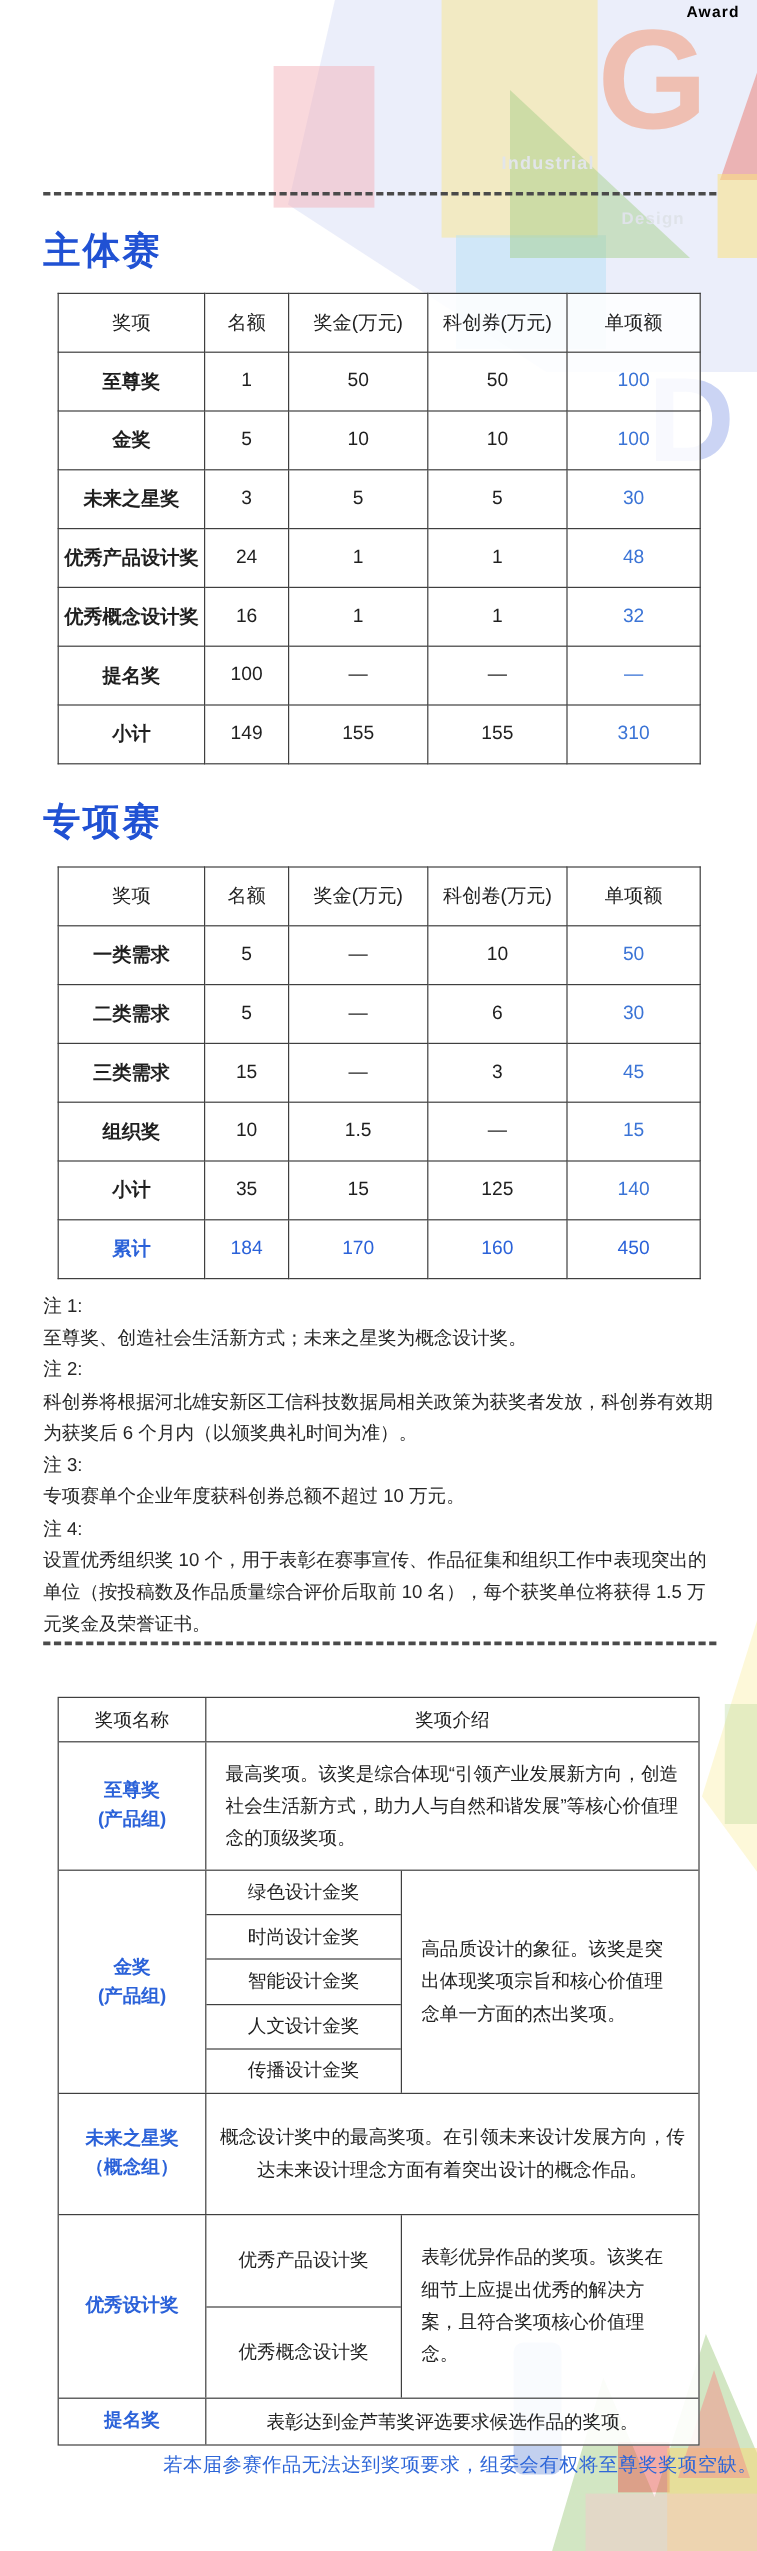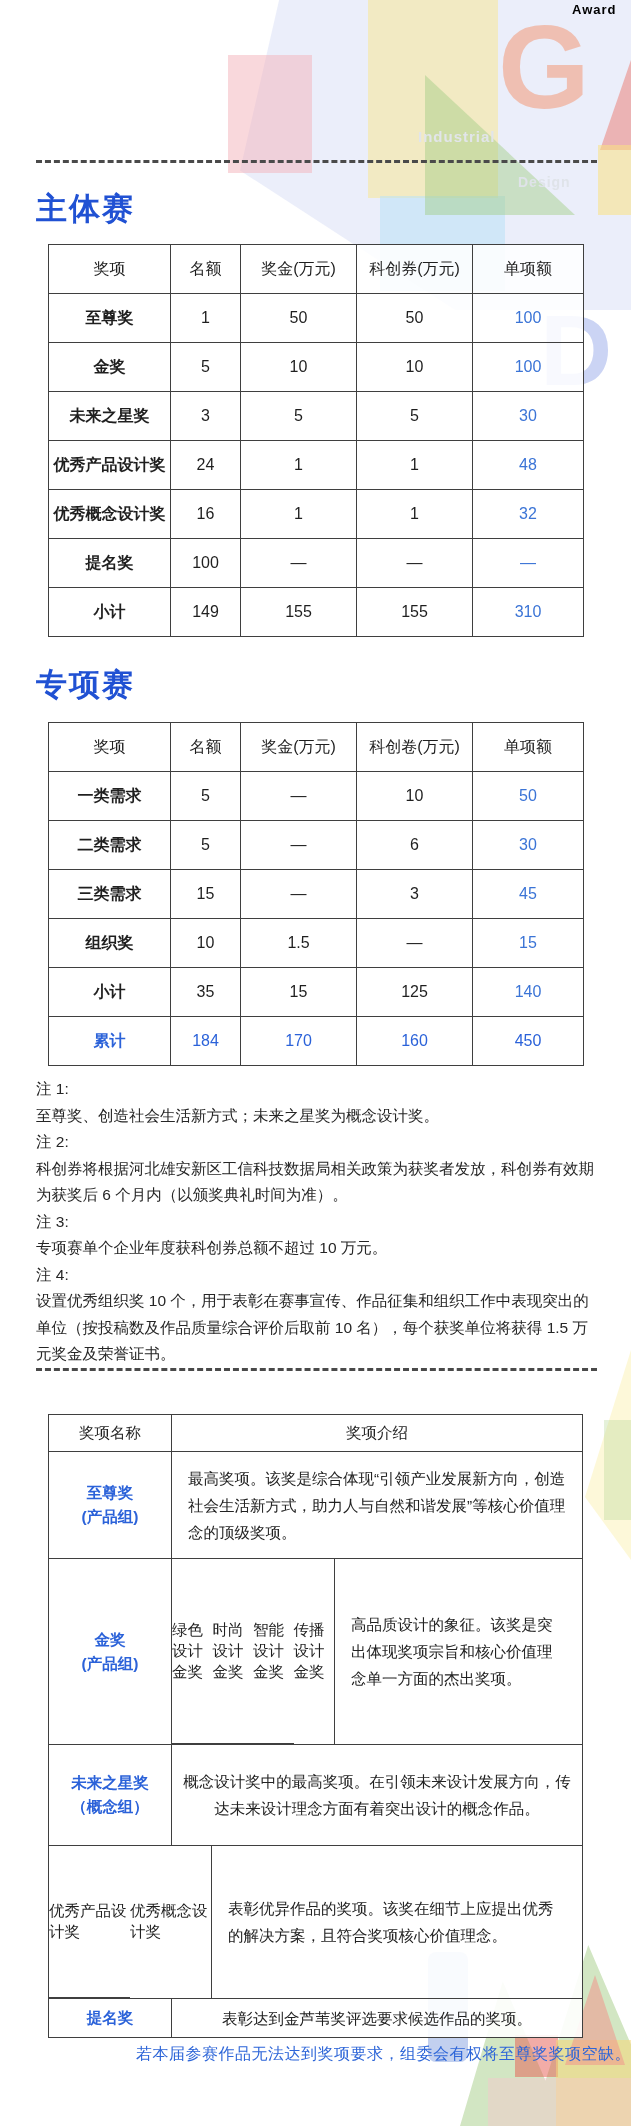--- a/index.html
+++ b/index.html
@@ -52,21 +52,21 @@
   .ihead{display:flex;height:36px;border-bottom:1px solid #3f3f3f;font-weight:normal;font-size:15.5px;}
   .ihead .ih-name{width:122px;border-right:1px solid #3f3f3f;display:flex;align-items:center;justify-content:center;}
   .ihead .ih-desc{flex:1;display:flex;align-items:center;justify-content:center;}
   .irow{display:flex;border-bottom:1px solid #3f3f3f;}
   .irow:last-child{border-bottom:none;}
   .iname{
     width:122px;border-right:1px solid #3f3f3f;display:flex;flex-direction:column;
     align-items:center;justify-content:center;color:#2b62d9;font-weight:bold;
     font-size:15.5px;line-height:24px;text-align:center;
   }
-  .isubs{width:162px;border-right:1px solid #3f3f3f;display:flex;flex-direction:row;}
+  .isubs{width:162px;border-right:1px solid #3f3f3f;display:flex;flex-direction:column;}
   .isub{
     flex:1;display:flex;align-items:center;justify-content:center;
     border-bottom:1px solid #3f3f3f;font-size:15.5px;
   }
   .isub:last-child{border-bottom:none;}
   .idesc{
     flex:1;display:flex;align-items:center;padding:10px 16px;
     font-size:15.5px;line-height:27px;color:#222;text-align:left;
   }
   .idesc.center{justify-content:center;text-align:center;padding:6px 10px;}
@@ -276,34 +276,38 @@
 
     <div class="irow h-gold">
       <div class="iname">
         <span>金奖</span>
         <span>(产品组)</span>
       </div>
       <div class="isubs">
         <div class="isub">绿色设计金奖</div>
         <div class="isub">时尚设计金奖</div>
         <div class="isub">智能设计金奖</div>
+        <div class="isub">人文设计金奖</div>
         <div class="isub">传播设计金奖</div>
       </div>
       <div class="idesc">高品质设计的象征。该奖是突出体现奖项宗旨和核心价值理念单一方面的杰出奖项。</div>
     </div>
 
     <div class="irow h-future">
       <div class="iname">
         <span>未来之星奖</span>
         <span>（概念组）</span>
       </div>
       <div class="idesc center">概念设计奖中的最高奖项。在引领未来设计发展方向，传达未来设计理念方面有着突出设计的概念作品。</div>
     </div>
 
     <div class="irow h-excel">
+      <div class="iname">
+        <span>优秀设计奖</span>
+      </div>
       <div class="isubs">
         <div class="isub">优秀产品设计奖</div>
         <div class="isub">优秀概念设计奖</div>
       </div>
       <div class="idesc">表彰优异作品的奖项。该奖在细节上应提出优秀的解决方案，且符合奖项核心价值理念。</div>
     </div>
 
     <div class="irow h-nominee">
       <div class="iname">
         <span>提名奖</span>

